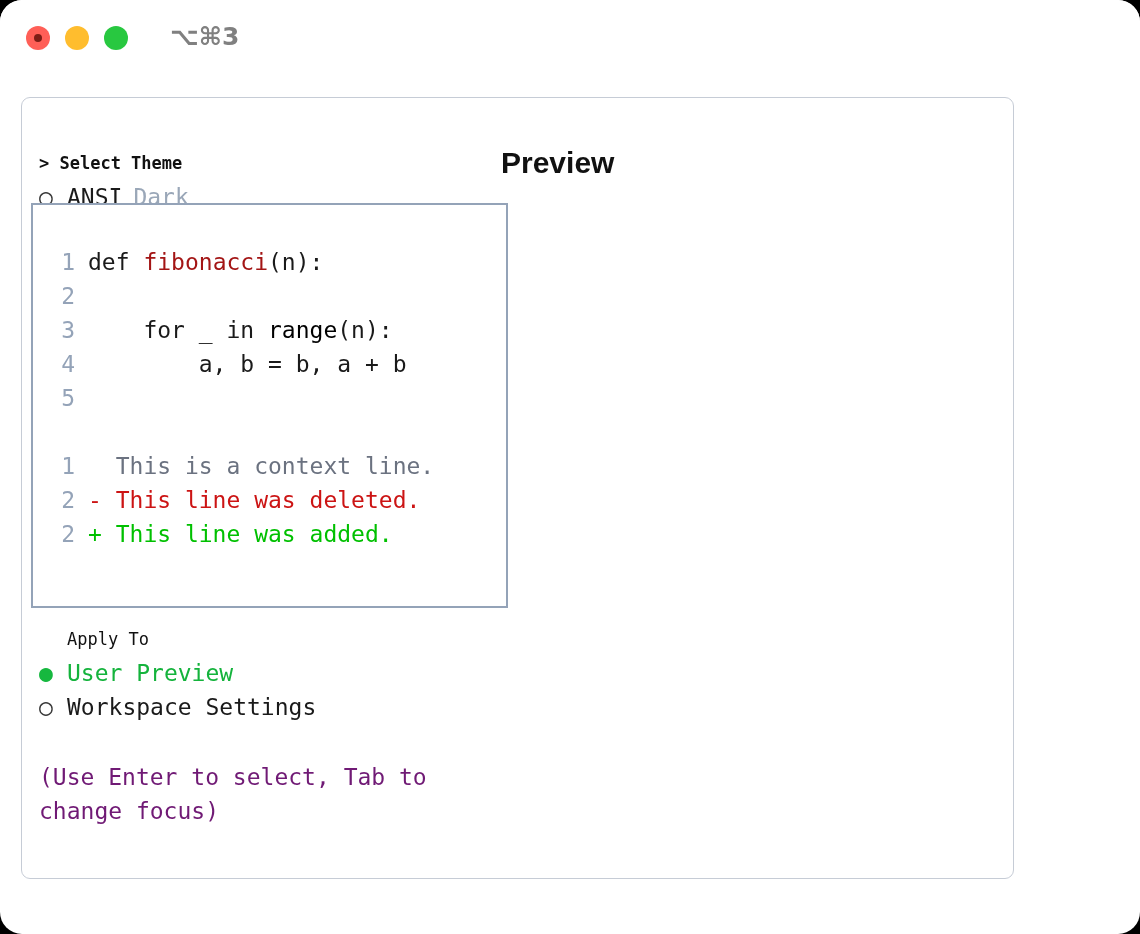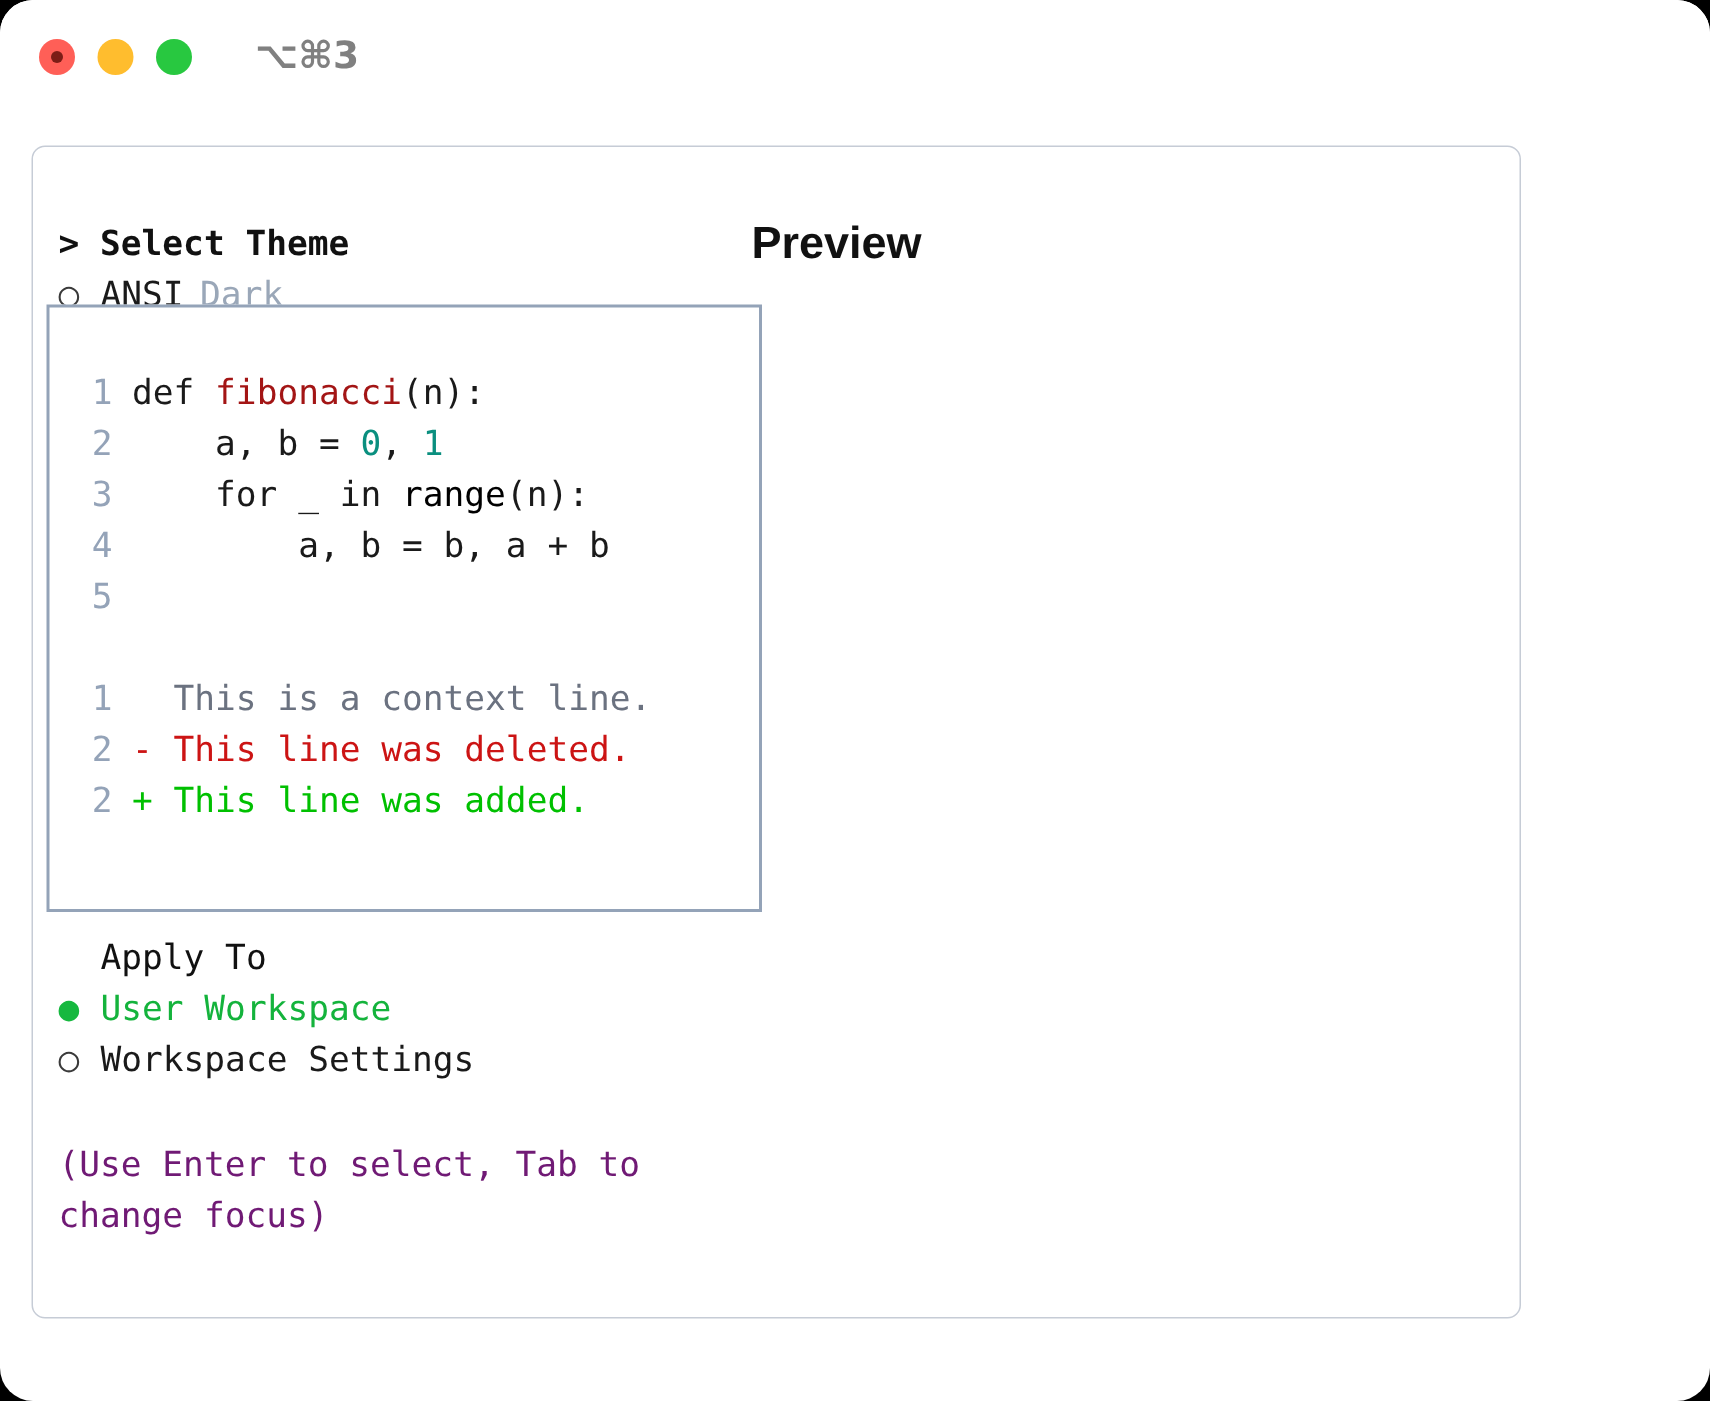--- a/index.html
+++ b/index.html
@@ -81,21 +81,21 @@
   }
 
   
   #left-col {
     position: absolute;
     left: 17px; top: 48px;
     width: 440px;
   }
 
   .section-head {
-    font-size: 23px;
+    font-size: 17px;
     line-height: 34px;
     color: #111111;
     font-weight: bold;
     white-space: pre;
     font-family: "DejaVu Sans Mono", monospace;
   }
   .section-head.plain {
     font-weight: normal;
     padding-left: 28px;
   }
@@ -216,36 +216,36 @@
           <div class="opt-row"><span class="bullet">○</span><span class="opt-label">ANSI Light</span><span class="opt-cat">Light</span></div>
           <div class="opt-row"><span class="bullet">○</span><span class="opt-label">Ayu Light</span><span class="opt-cat">Light</span></div>
           <div class="opt-row"><span class="bullet">○</span><span class="opt-label">Default Light</span><span class="opt-cat">Light</span></div>
           <div class="opt-row selected"><span class="bullet">●</span><span class="opt-label">GitHub Light</span><span class="opt-cat">Light</span></div>
           <div class="opt-row"><span class="bullet">○</span><span class="opt-label">Google Code</span><span class="opt-cat">Light</span></div>
           <div class="opt-row"><span class="bullet">○</span><span class="opt-label">XCode</span><span class="opt-cat">Light</span></div>
         </div>
       <div class="spacer-row"></div>
       <div class="section-head plain">Apply To</div>
       <div id="apply-list">
-          <div class="opt-row selected"><span class="bullet">●</span><span class="opt-label">User Workspace</span></div>
+          <div class="opt-row selected"><span class="bullet">●</span><span class="opt-label">User Preview</span></div>
           <div class="opt-row"><span class="bullet">○</span><span class="opt-label">Workspace Settings</span></div>
         </div>
     </div>
 
     <div id="hint">(Use Enter to select, Tab to change focus)</div>
 
     <div id="right-col">
       <div id="preview-title">Preview</div>
     </div>
 
     <div id="preview-box">
       <div id="code-area">
         <div id="code-lines">
             <div class="code-line"><span class="lineno">1</span><span class="code-text"><span class="code-text">def </span><span class="tok-fn">fibonacci</span><span class="code-text">(n):</span></span></div>
-            <div class="code-line"><span class="lineno">2</span><span class="code-text"><span class="code-text">    a, b = </span><span class="tok-num">0</span><span class="code-text">, </span><span class="tok-num">1</span></span></div>
+            <div class="code-line"><span class="lineno">2</span></div>
             <div class="code-line"><span class="lineno">3</span><span class="code-text"><span class="code-text">    for _ in </span><span class="tok-call">range</span><span class="code-text">(n):</span></span></div>
             <div class="code-line"><span class="lineno">4</span><span class="code-text"><span class="code-text">        a, b = b, a + b</span></span></div>
             <div class="code-line"><span class="lineno">5</span></div>
           </div>
         <div class="blank-line"></div>
         <div id="diff-lines">
             <div class="code-line diff-ctx"><span class="lineno">1</span><span class="code-text">  This is a context line.</span></div>
             <div class="code-line diff-del"><span class="lineno">2</span><span class="code-text">- This line was deleted.</span></div>
             <div class="code-line diff-add"><span class="lineno">2</span><span class="code-text">+ This line was added.</span></div>
           </div>

